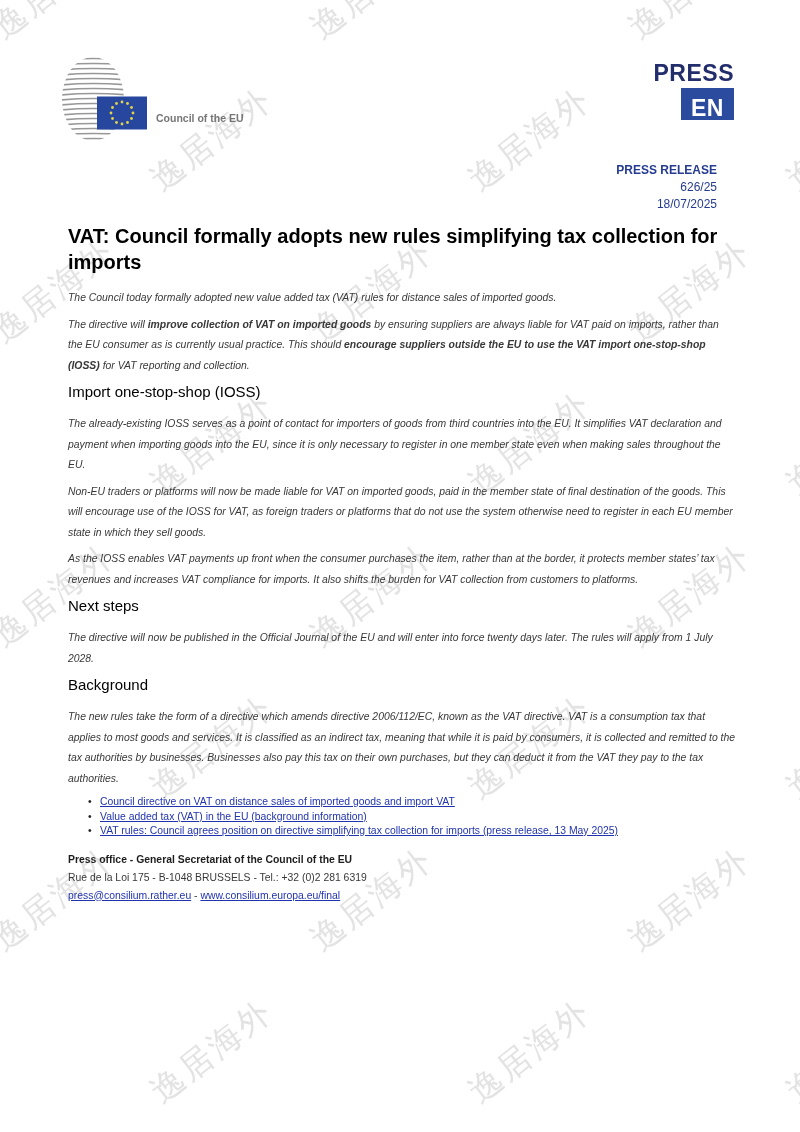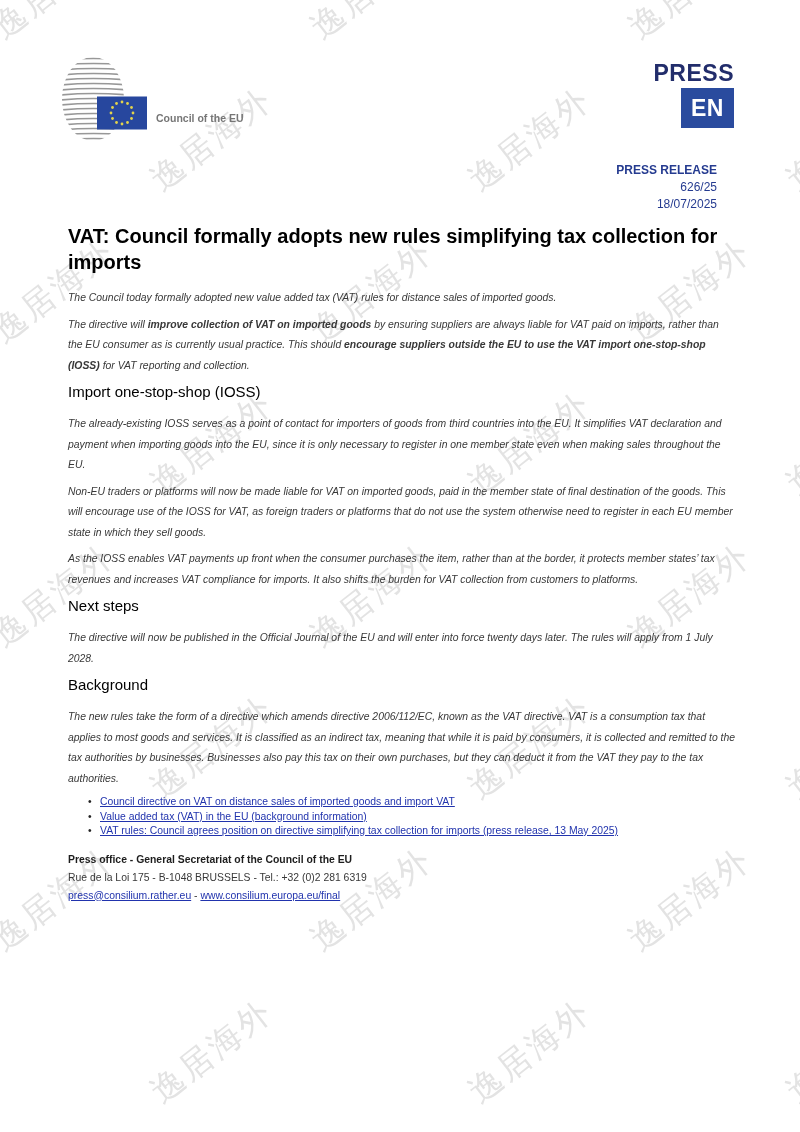--- a/index.html
+++ b/index.html
@@ -14,21 +14,21 @@
 
   .layer { position:absolute; inset:0; z-index:1; }
 
   
   .swirl { position:absolute; left:62px; top:55px; }
   .eu-flag { position:absolute; left:97px; top:96px; width:50px; height:34px; }
   .org-name { position:absolute; left:156px; top:112px; font-size:10.5px; font-weight:bold; color:#767676; }
 
   .press-block { position:absolute; right:66px; top:60px; display:flex; flex-direction:column; align-items:flex-end; }
   .press-label { font-size:23px; font-weight:bold; color:#222d6b; letter-spacing:0.5px; line-height:26px; }
-  .en-box { margin-top:2px; width:53px; height:40px; background:#2a4b9e; color:#ffffff;
+  .en-box { margin-top:2px; width:53px; height:32px; background:#2a4b9e; color:#ffffff;
             font-size:23px; font-weight:bold; text-align:center; line-height:40px; letter-spacing:0.5px; }
 
   .release-meta { position:absolute; right:83px; top:162px; text-align:right; color:#253b90;
                   font-size:12px; line-height:17px; }
   .release-meta .lbl { font-weight:bold; }
 
   
   main { position:absolute; left:68px; top:224px; width:668px; color:#383838; font-size:10.4px; }
   h1 { font-size:20px; line-height:25.5px; font-weight:bold; color:#000; margin:0 0 13px; }
   h2 { font-size:15px; line-height:20px; font-weight:normal; color:#000; margin:1px 0 12px; }

